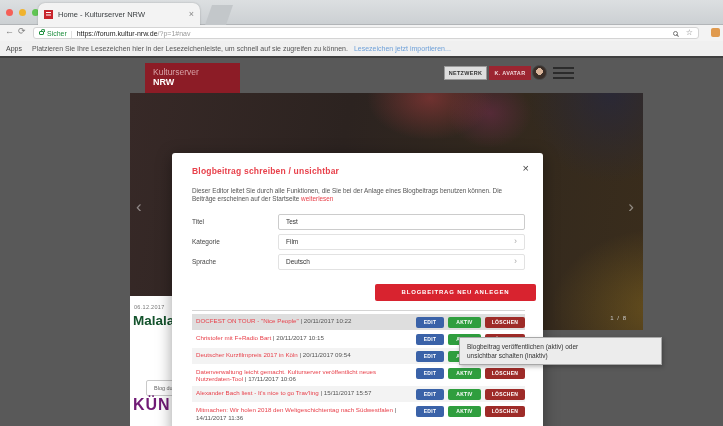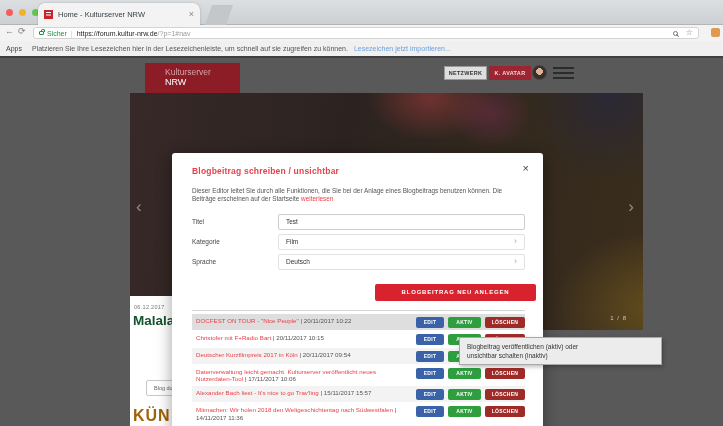--- a/index.html
+++ b/index.html
@@ -45,23 +45,23 @@
   .ext-icon { position:absolute; right:3px; top:3px; width:9px; height:9px; background:#e09a4e; border-radius:2px; }
 
   .bookmarks { position:absolute; left:0; top:41px; width:723px; height:15px; background:#f0f0f0;
                display:flex; align-items:center; font-size:7px; color:#444; padding-left:6px; }
   .bm-hint { color:#555; margin-left:10px; }
   .bm-link { color:#6fa1d9; margin-left:6px; }
   .page-top-line { position:absolute; left:0; top:56px; width:723px; height:2px; background:#3f3f3f; }
 
   
   .header-band { position:absolute; left:0; top:58px; width:723px; height:35px; background:#595959; }
-  .logo { position:absolute; left:145px; top:5px; width:95px; height:30px; background:#8c1c26; padding:4px 0 0 20px; }
+  .logo { position:absolute; left:145px; top:5px; width:95px; height:30px; background:#8c1c26; padding:4px 0 0 8px; }
   .logo-l1 { font-size:8.5px; color:#d8a3a8; }
-  .logo-l2 { font-size:9px; color:#fff; font-weight:normal; }
+  .logo-l2 { font-size:9px; color:#fff; font-weight:bold; }
   .netz-btn { position:absolute; left:444px; top:8px; width:43px; height:14px; background:#dedede;
               border:1px solid #9a9a9a; font-size:5.5px; font-weight:bold; color:#333;
               display:flex; align-items:center; justify-content:center; letter-spacing:.3px; }
   .avatar-btn { position:absolute; left:489px; top:8px; width:42px; height:14px; background:#9c2531;
               font-size:5.5px; font-weight:bold; color:#efd7da; display:flex; align-items:center;
               justify-content:center; letter-spacing:.3px; }
   .avatar { position:absolute; left:532px; top:7px; width:15px; height:15px; border-radius:50%;
             background:radial-gradient(circle at 50% 42%, #d9b49a 0 34%, #3a2e28 35% 100%);
             border:1px solid #444; }
   .hamburger { position:absolute; left:553px; top:9px; width:21px; }
@@ -78,22 +78,22 @@
   .chev.left { left:6px; top:105px; }
   .chev.right { right:9px; top:105px; }
   .pagination { position:absolute; right:16px; bottom:9px; font-size:6px; letter-spacing:1px; color:#c9c9c9; }
 
   .caption-strip { position:absolute; left:130px; top:296px; width:170px; height:130px; background:#fff; z-index:2; }
   .cs-date { position:absolute; left:4px; top:8px; font-size:5.5px; letter-spacing:.3px; color:#777; }
   .cs-title { position:absolute; left:3px; top:17px; font-size:13.5px; font-weight:bold; color:#14532d; white-space:nowrap; }
   .cs-browse { position:absolute; left:16px; top:84px; width:80px; height:16px; border:1px solid #c9c9c9;
                border-radius:2px; font-size:5.5px; color:#666; display:flex; align-items:center;
                padding-left:7px; white-space:nowrap; background:#fff; }
-  .cs-section { position:absolute; left:3px; top:111px; font-size:16px; font-weight:600;
-                letter-spacing:1px; color:#a16207; white-space:nowrap; }
+  .cs-section { position:absolute; left:3px; top:100px; font-size:16px; font-weight:600;
+                letter-spacing:1px; color:#701a75; white-space:nowrap; }
 
   
   .modal { position:absolute; left:172px; top:153px; width:371px; height:285px; background:#fff;
            border-radius:3px; box-shadow:0 3px 16px rgba(0,0,0,.38); z-index:3;
            padding:13px 18px 0 20px; }
   .m-close { position:absolute; right:14px; top:10px; font-size:11px; color:#444; line-height:11px; }
   .m-title { font-size:8.5px; font-weight:bold; color:#e8414b; letter-spacing:.2px; }
   .m-desc { margin-top:11px; font-size:6.4px; line-height:8.4px; color:#555; }
   .m-link { color:#e8414b; }
   .m-form { margin-top:10px; }

